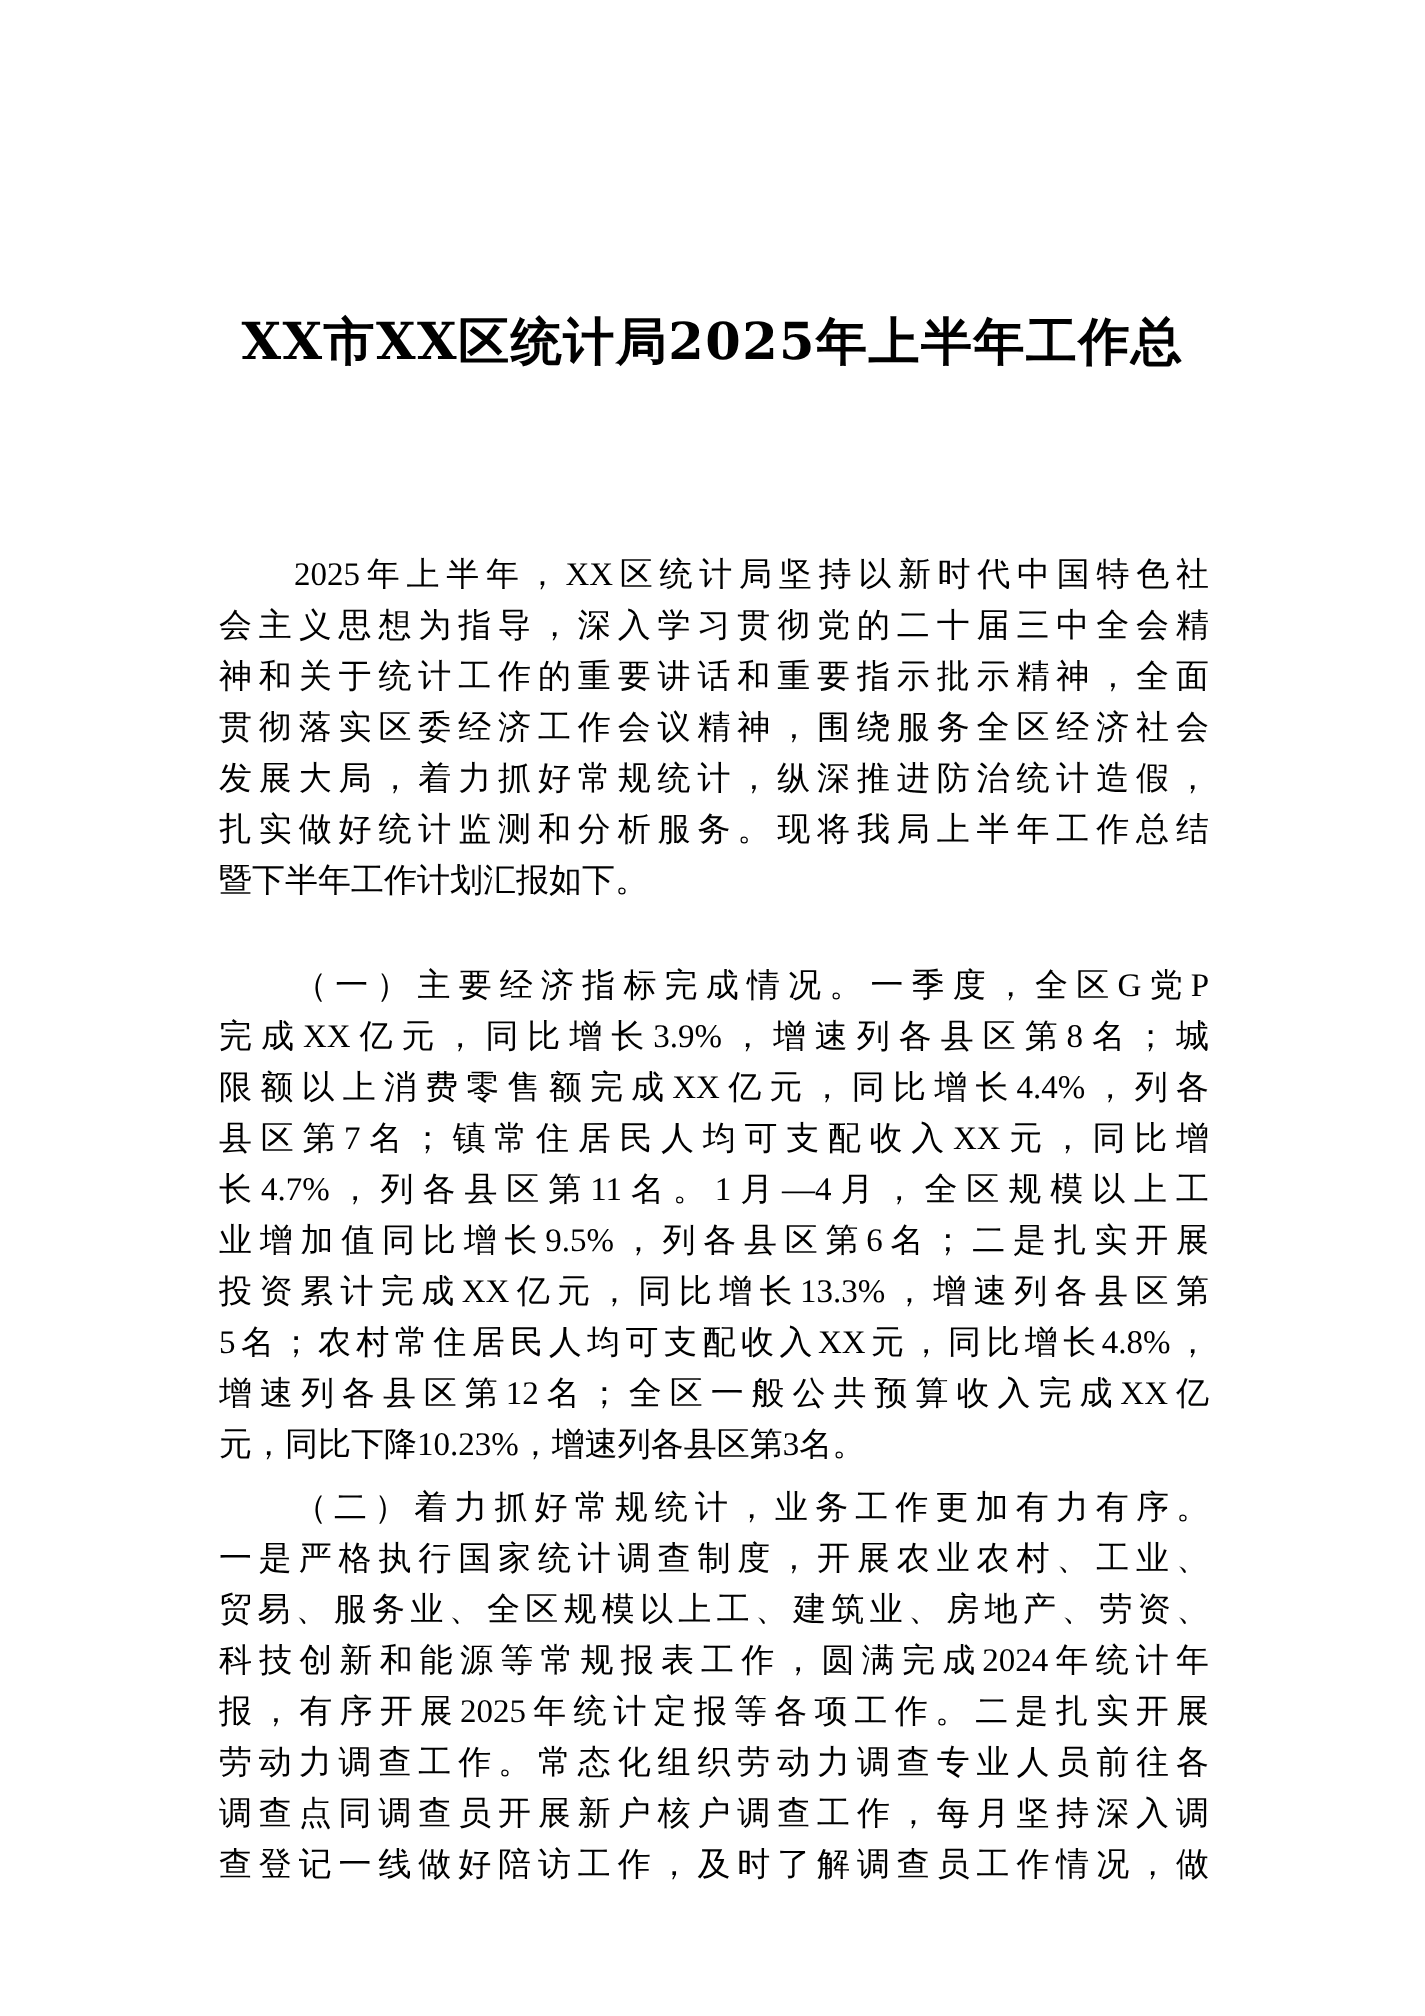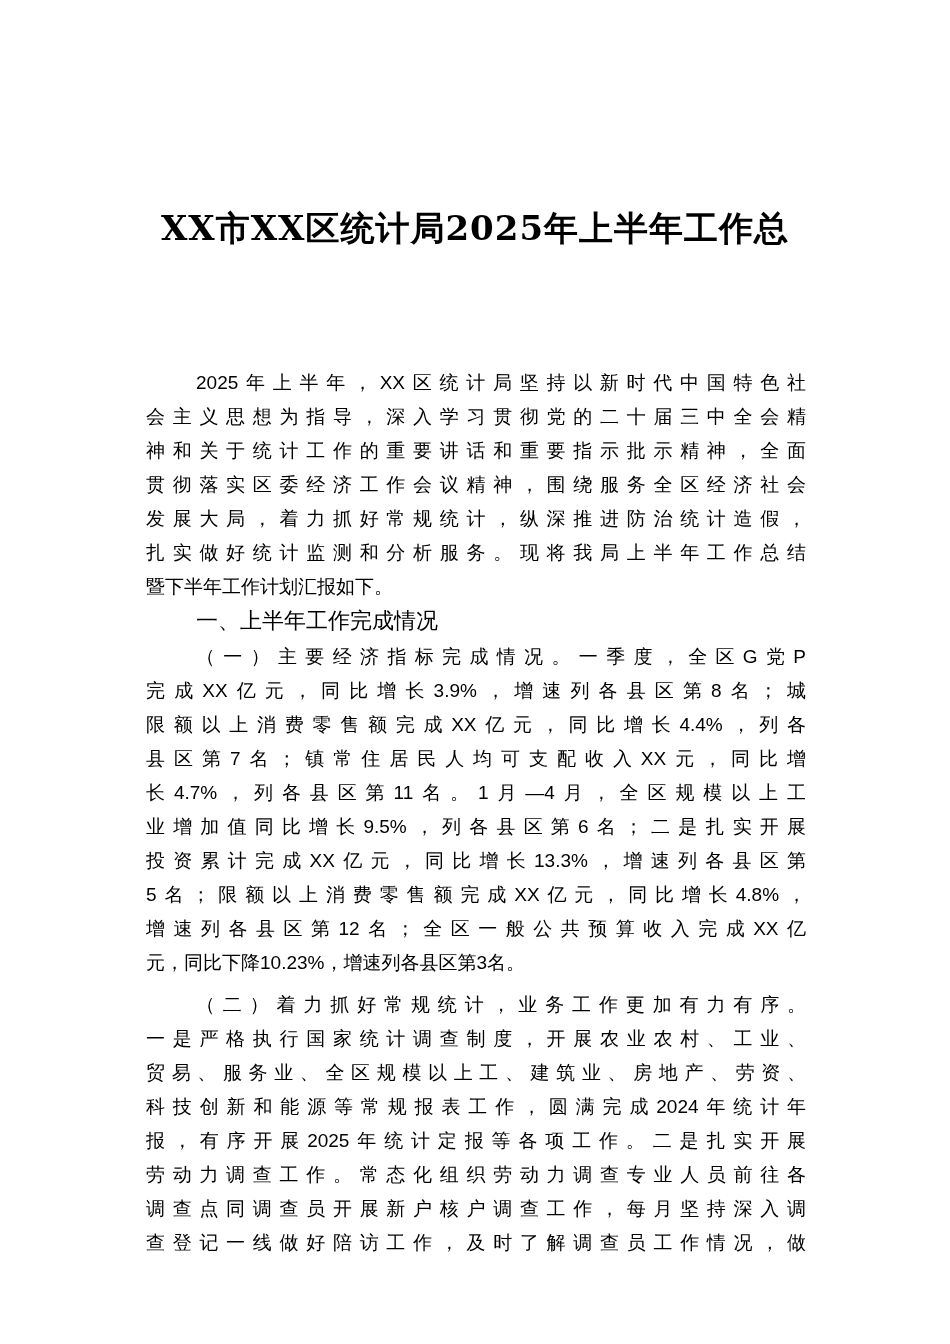--- a/index.html
+++ b/index.html
@@ -5,22 +5,22 @@
   html, body { margin: 0; padding: 0; background: #ffffff; }
   body { width: 950px; height: 1344px; position: relative; overflow: hidden; }
   .page { position: absolute; left: 0; top: 0; width: 950px; height: 1204px; background: #fff; color: #000; margin-top: 40px; }
   .title-line {
     position: absolute; left: 0; width: 950px; text-align: center;
     font-family: "DejaVu Serif", "Liberation Serif", serif;
     font-weight: bold; font-size: 34px; line-height: 40px; letter-spacing: 1px;
   }
   .body-line {
     position: absolute; left: 146px; width: 660px;
-    font-family: Liberation Sans, sans-serif;
-    font-size: 19px; line-height: 30px; white-space: nowrap;
+    font-family: Liberation Serif, serif;
+    font-size: 22px; line-height: 30px; white-space: nowrap;
     text-align: justify; text-align-last: justify;
   }
   .body-line.last { text-align-last: left; }
   .body-line.indent { left: 196px; width: 610px; }
   .heading-line {
     position: absolute; left: 196px;
     font-family: "DejaVu Sans", "Liberation Sans", sans-serif;
     font-size: 22px; line-height: 30px; white-space: nowrap;
   }
 </style>
@@ -34,31 +34,30 @@
   <div>
     <div class="body-line indent" style="top:328px">2025年上半年，XX区统计局坚持以新时代中国特色社</div>
     <div class="body-line" style="top:362px">会主义思想为指导，深入学习贯彻党的二十届三中全会精</div>
     <div class="body-line" style="top:396px">神和关于统计工作的重要讲话和重要指示批示精神，全面</div>
     <div class="body-line" style="top:430px">贯彻落实区委经济工作会议精神，围绕服务全区经济社会</div>
     <div class="body-line" style="top:464px">发展大局，着力抓好常规统计，纵深推进防治统计造假，</div>
     <div class="body-line" style="top:498px">扎实做好统计监测和分析服务。现将我局上半年工作总结</div>
     <div class="body-line last" style="top:532px">暨下半年工作计划汇报如下。</div>
   </div>
 
-  <div class="heading-line" style="top:566px">一、上半年工作完成情况</div>
 
   <div>
     <div class="body-line indent" style="top:602px">（一）主要经济指标完成情况。一季度，全区G党P</div>
     <div class="body-line" style="top:636px">完成XX亿元，同比增长3.9%，增速列各县区第8名；城</div>
     <div class="body-line" style="top:670px">限额以上消费零售额完成XX亿元，同比增长4.4%，列各</div>
     <div class="body-line" style="top:704px">县区第7名；镇常住居民人均可支配收入XX元，同比增</div>
     <div class="body-line" style="top:738px">长4.7%，列各县区第11名。1月—4月，全区规模以上工</div>
     <div class="body-line" style="top:772px">业增加值同比增长9.5%，列各县区第6名；二是扎实开展</div>
     <div class="body-line" style="top:806px">投资累计完成XX亿元，同比增长13.3%，增速列各县区第</div>
-    <div class="body-line" style="top:840px">5名；限额以上消费零售额完成XX亿元，同比增长4.8%，</div>
+    <div class="body-line" style="top:840px">5名；农村常住居民人均可支配收入XX元，同比增长4.8%，</div>
     <div class="body-line" style="top:874px">增速列各县区第12名；全区一般公共预算收入完成XX亿</div>
     <div class="body-line last" style="top:908px">元，同比下降10.23%，增速列各县区第3名。</div>
   </div>
 
   <div>
     <div class="body-line indent" style="top:950px">（二）着力抓好常规统计，业务工作更加有力有序。</div>
     <div class="body-line" style="top:984px">一是严格执行国家统计调查制度，开展农业农村、工业、</div>
     <div class="body-line" style="top:1018px">贸易、服务业、全区规模以上工、建筑业、房地产、劳资、</div>
     <div class="body-line" style="top:1052px">科技创新和能源等常规报表工作，圆满完成2024年统计年</div>
     <div class="body-line" style="top:1086px">报，有序开展2025年统计定报等各项工作。二是扎实开展</div>

